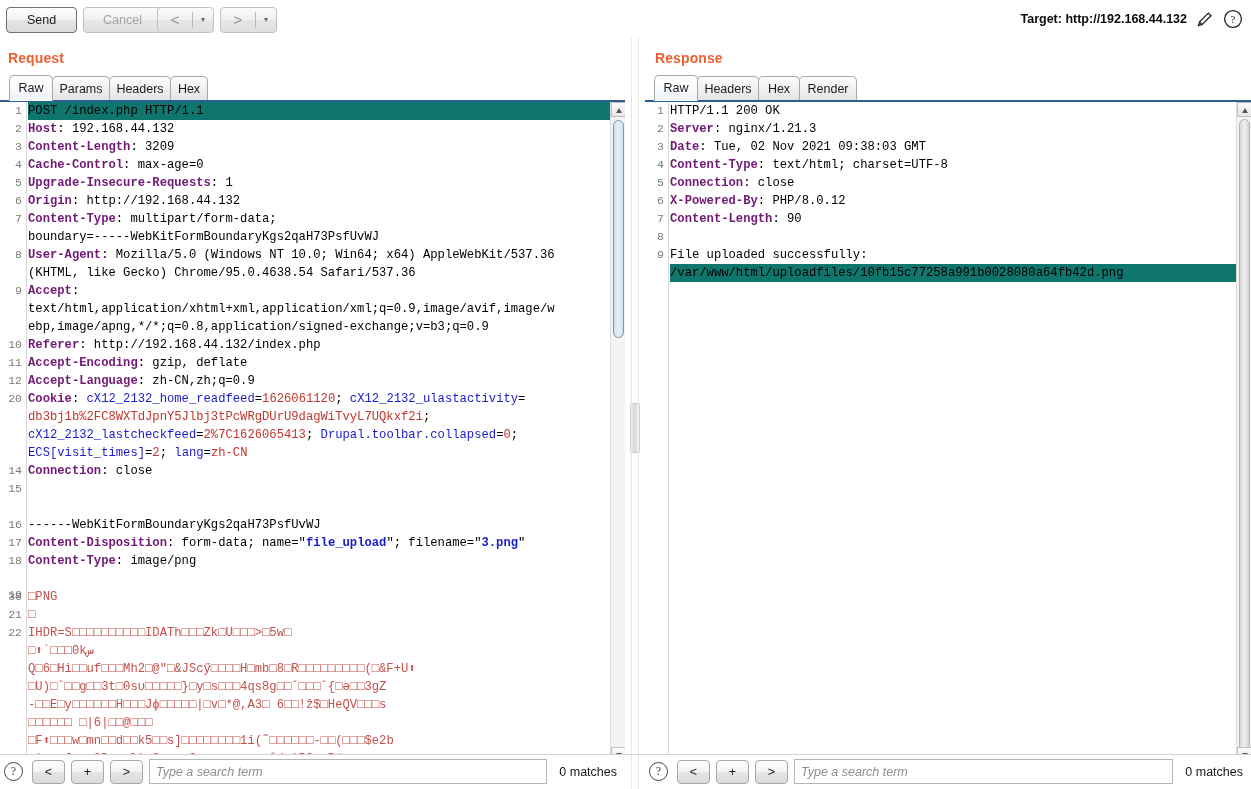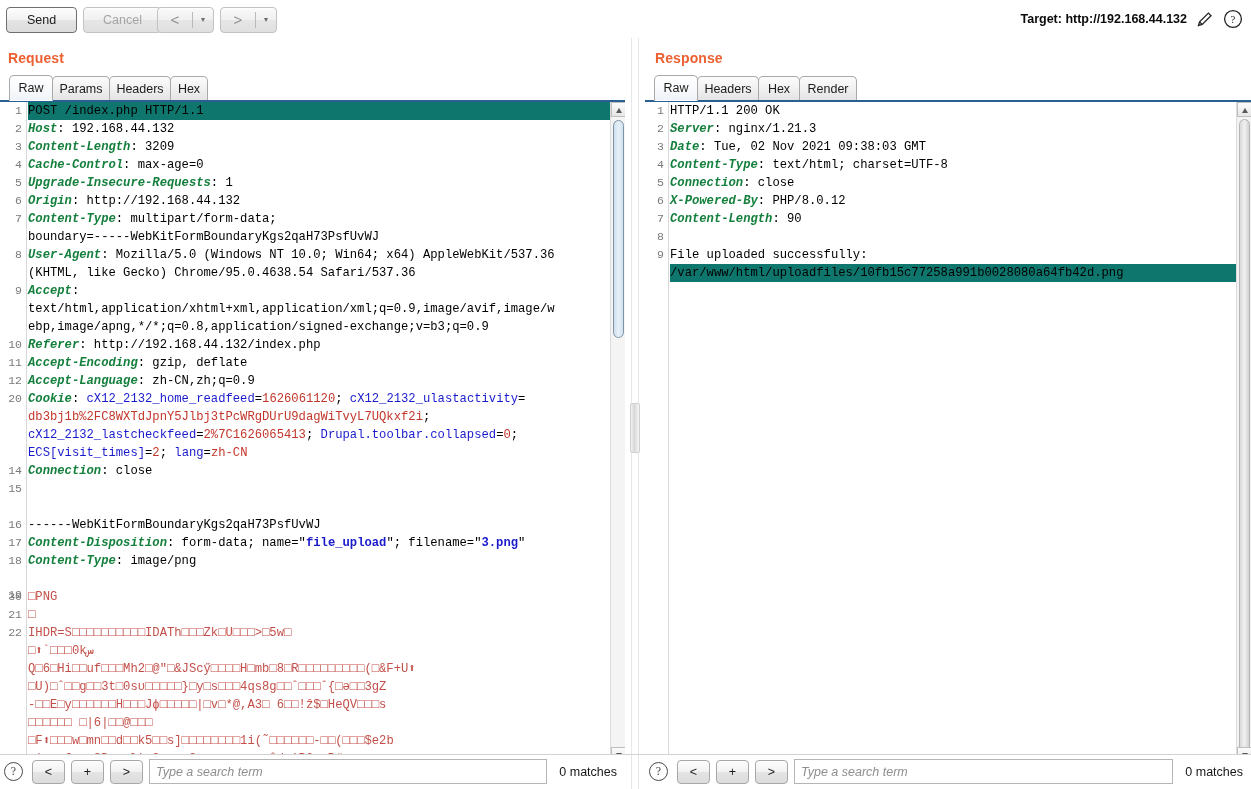--- a/index.html
+++ b/index.html
@@ -116,21 +116,21 @@
     position:absolute; left:28px; top:0; right:15px; height:100%;
     font-family:"Liberation Mono", monospace;
     font-size:12.2px;
     line-height:18px;
     white-space:pre;
     color:#000;
   }
   #response-editor .code { left:25px; }
   .ln { height:18px; white-space:pre; }
   .ln.hl { background:#0f766e; }
-  .hdr { color:#15803d; font-weight:bold;font-style:italic; }
+  .hdr { color:#701a75; font-weight:bold; }
   .val { color:#000; }
   .ck  { color:#c3362b; }
   .ckn { color:#1a1acd; }
   .str { color:#1a1acd; font-weight:bold; }
   .bin { color:#c3504a; white-space:pre;margin-top:36px; }
 
   
   .vscroll {
     position:absolute; top:0; right:0; width:15px; height:100%;
     background:#f4f4f4; border-left:1px solid #dcdcdc;

